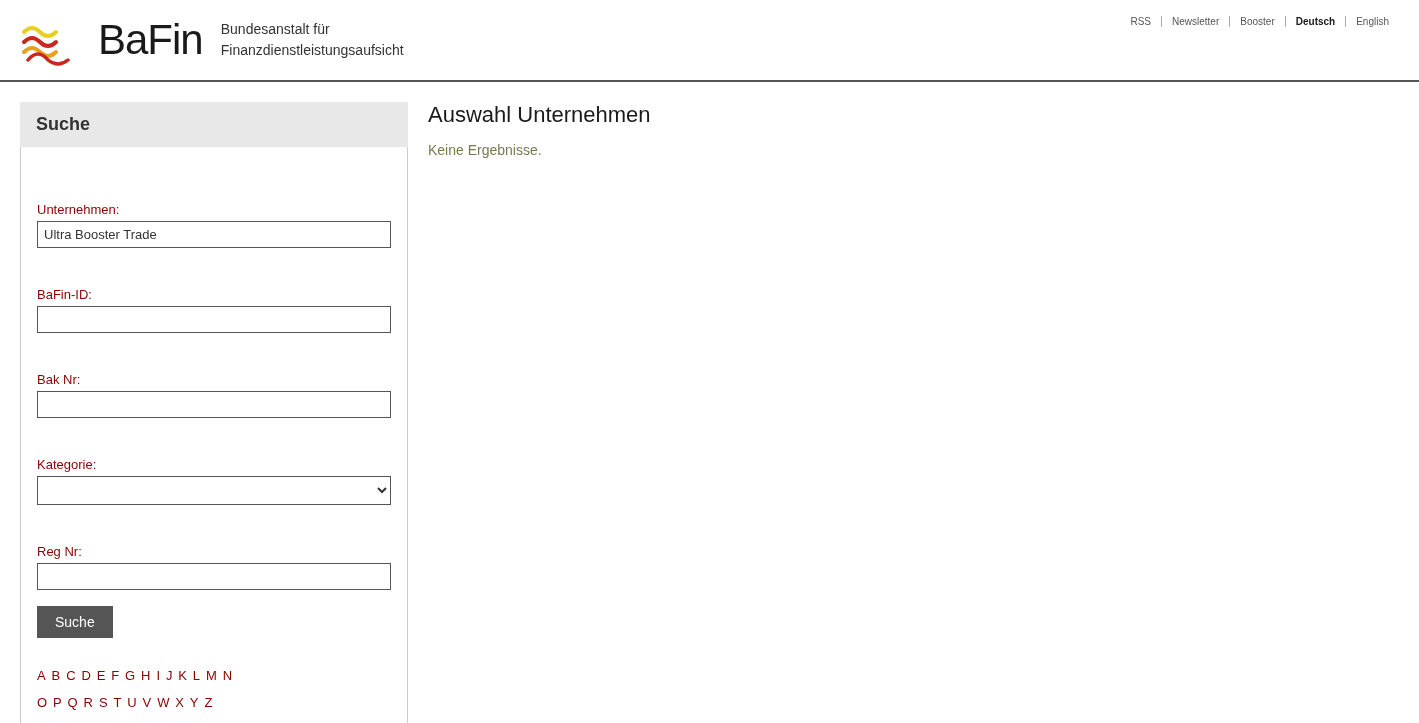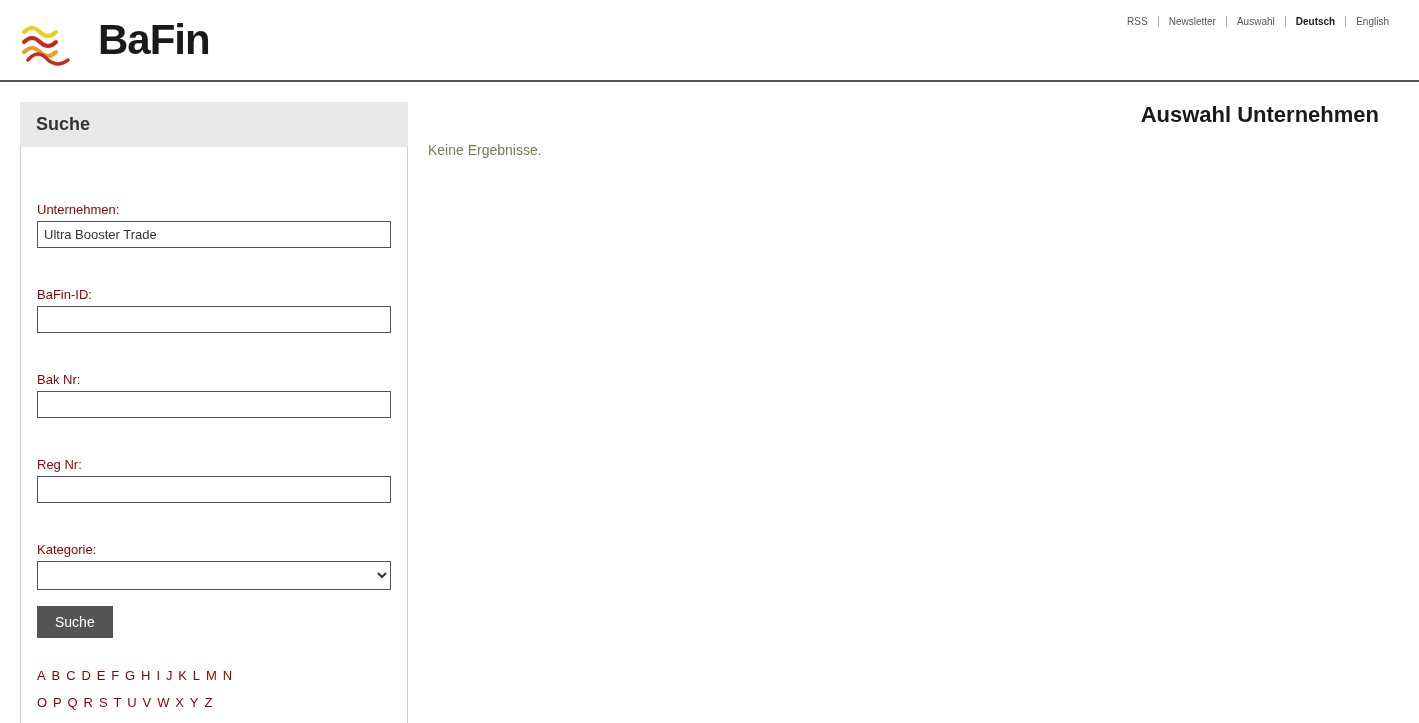--- a/index.html
+++ b/index.html
@@ -16,21 +16,21 @@
       display: flex;
       align-items: center;
       gap: 18px;
     }
     .logo-icon {
       width: 60px;
       height: 60px;
     }
     .logo-text-bafin {
       font-size: 42px;
-      font-weight: bold;
+      font-weight: normal;
       color: #1a1a1a;
       letter-spacing: -1px;
       line-height: 1;
     }
     .logo-subtitle {
       font-size: 14px;
       color: #333;
       line-height: 1.5;
     }
     .top-nav {
@@ -148,24 +148,23 @@
       margin-top: 19px;
     }
 
     
     .content-area {
       flex: 1;
       padding: 0 20px;
     }
     .content-title {
       font-size: 22px;
-      font-weight: bold;
+      font-weight: normal;
       color: #1a1a1a;
       margin-bottom: 14px;
-      text-align: right;
     }
     .no-results {
       color: #7a7a50;
       font-size: 14px;
     }
   </style>
 </head>
 <body>
 
 <div class="header">
@@ -174,25 +173,29 @@
     <svg class="logo-icon" viewBox="0 0 60 60" xmlns="http://www.w3.org/2000/svg">
 
       <path d="M4,42 Q12,34 20,42 Q28,50 36,42" stroke="#e8a020" stroke-width="4" fill="none" stroke-linecap="round"></path>
       <path d="M4,32 Q12,24 20,32 Q28,40 36,32" stroke="#c8281e" stroke-width="4" fill="none" stroke-linecap="round"></path>
       <path d="M4,22 Q12,14 20,22 Q28,30 36,22" stroke="#e8d020" stroke-width="4" fill="none" stroke-linecap="round"></path>
       <path d="M8,50 Q18,38 28,50 Q38,58 48,50" stroke="#c8281e" stroke-width="3.5" fill="none" stroke-linecap="round"></path>
     </svg>
     <div>
       <div class="logo-text-bafin">BaFin</div>
     </div>
+    <div class="logo-subtitle">
+      <div>Bundesanstalt für</div>
+      <div>Finanzdienstleistungsaufsicht</div>
+    </div>
   </div>
   <div class="top-nav">
     <a href="#">RSS</a>
     <a href="#">Newsletter</a>
-    <a href="#">Auswahl</a>
+    <a href="#">Booster</a>
     <a href="#" class="active">Deutsch</a>
     <a href="#">English</a>
   </div>
 </div>
 
 <hr class="header-divider">
 
 <div class="main-container">
 
   <div class="sidebar">
@@ -201,31 +204,31 @@
       <div class="form-group">
         <label class="form-label">Unternehmen:</label>
         <input type="text" class="form-input" value="Ultra Booster Trade" style="">
       </div>
       <div class="form-group">
         <label class="form-label">BaFin-ID:</label>
         <input type="text" class="form-input" value="" style="">
       </div>
       <div class="form-group">
         <label class="form-label">Bak Nr:</label>
-        <input type="text" class="form-input" value="" style="">
-      </div>
-      <div class="form-group">
-        <label class="form-label">Reg Nr:</label>
         <input type="text" class="form-input" value="" style="">
       </div>
       <div class="form-group">
         <label class="form-label">Kategorie:</label>
         <select class="form-select">
           <option value=""></option>
         </select>
+      </div>
+      <div class="form-group">
+        <label class="form-label">Reg Nr:</label>
+        <input type="text" class="form-input" value="" style="">
       </div>
       <button class="search-button">Suche</button>
 
       <div class="alphabet-nav">
         <div>
           <a href="#">A</a>
           <a href="#">B</a>
           <a href="#">C</a>
           <a href="#">D</a>
           <a href="#">E</a>

